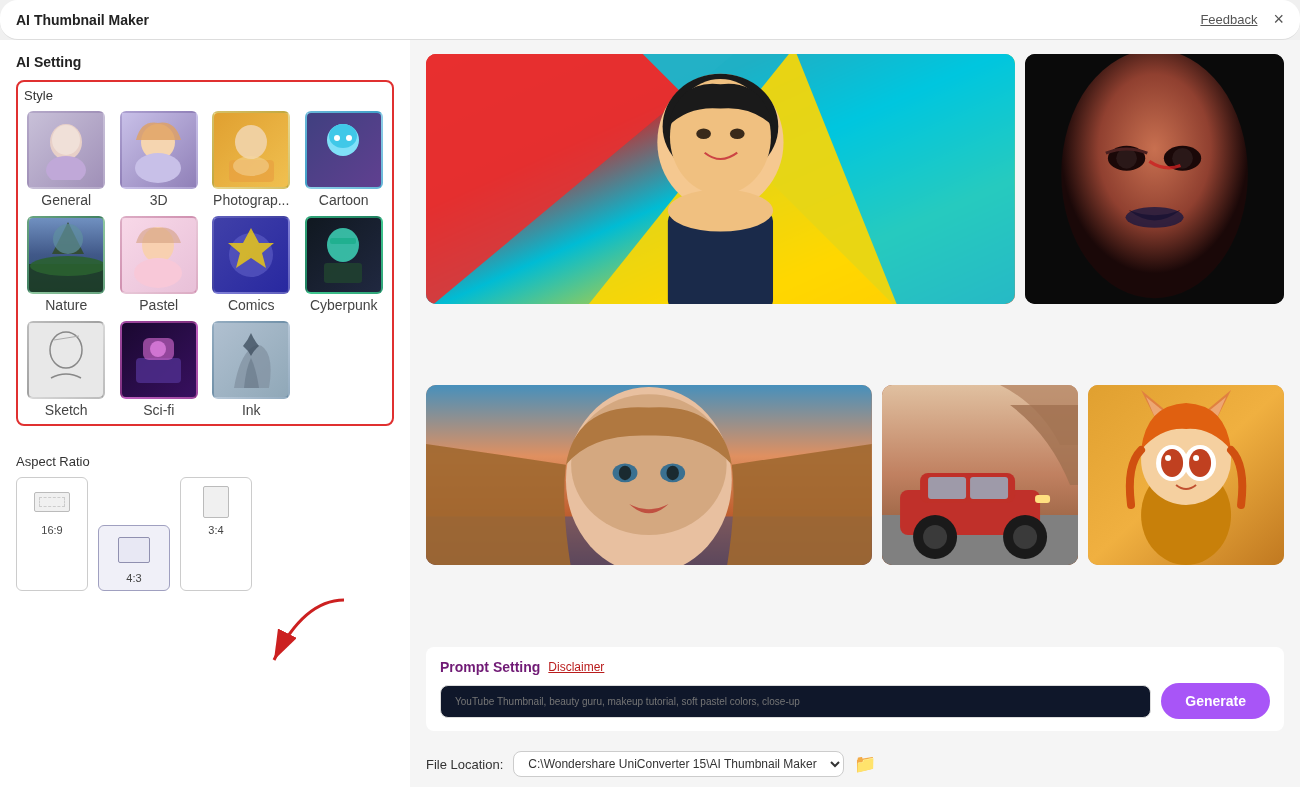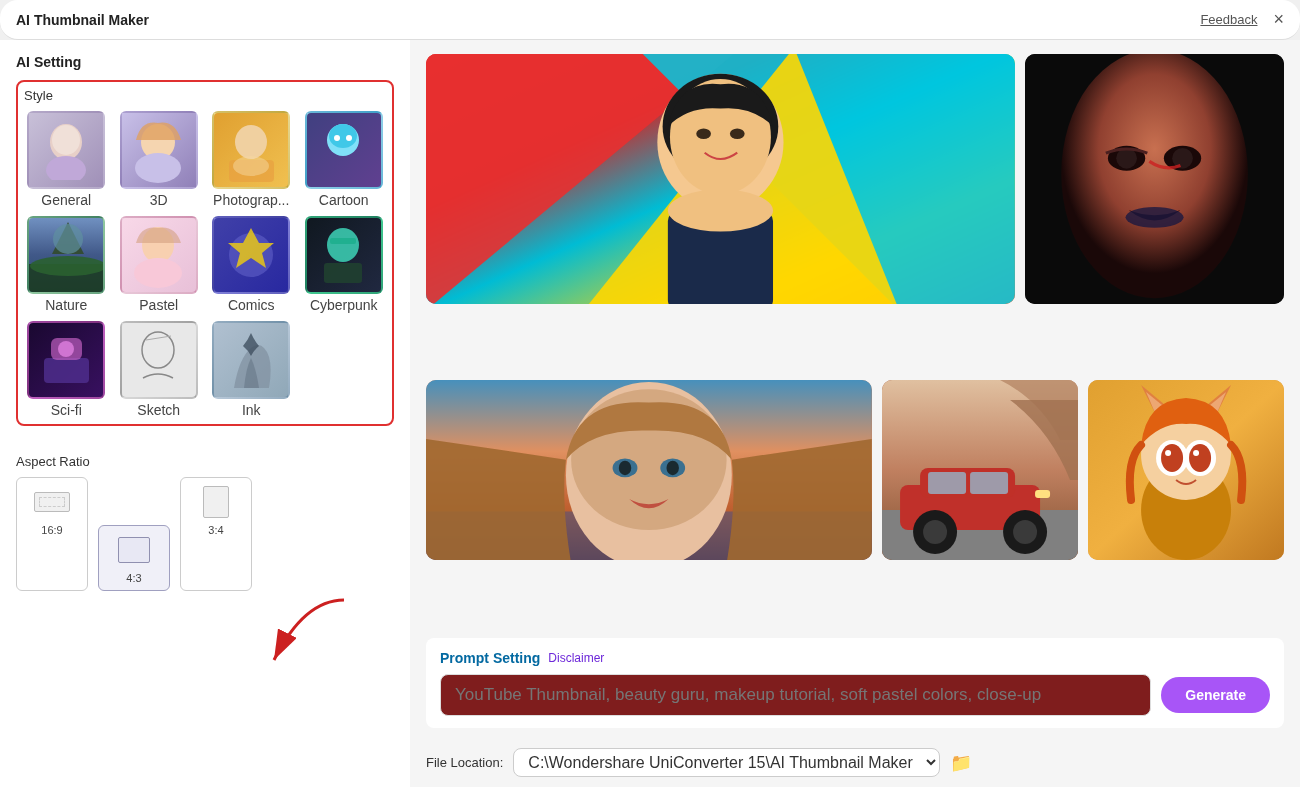--- a/index.html
+++ b/index.html
@@ -69,42 +69,42 @@
     
     .ar-16-9 { width: 36px; height: 20px; border: 1.5px solid #bbb; background: #f0f0f0; border-radius: 2px; position: relative; }
     .ar-16-9::after { content: ''; position: absolute; top: 4px; left: 4px; right: 4px; bottom: 4px; border: 1px dashed #ccc; }
     .ar-9-16 { width: 20px; height: 32px; border: 1.5px solid #bbb; background: #f0f0f0; border-radius: 2px; position: relative; }
     .ar-4-3 { width: 32px; height: 26px; border: 1.5px solid #9090b0; background: #e8e8f4; border-radius: 2px; position: relative; }
     .ar-3-4 { width: 26px; height: 32px; border: 1.5px solid #bbb; background: #f0f0f0; border-radius: 2px; position: relative; }
 
     
     .right-panel { flex: 1; display: flex; flex-direction: column; padding: 14px 16px 10px; gap: 12px; overflow: hidden; }
     .prompt-header { display: flex; align-items: center; gap: 8px; margin-bottom: 8px; }
-    .prompt-title { font-size: 14px; font-weight: 600; color: #0369a1; }
-    .disclaimer-link { font-size: 12px; color: #6d28d9; cursor: pointer; }
+    .prompt-title { font-size: 14px; font-weight: 600; color: #701a75; }
+    .disclaimer-link { font-size: 12px; color: #b91c1c; text-decoration: underline; cursor: pointer; }
     .prompt-input-row { display: flex; gap: 10px; align-items: center; }
     .prompt-input {
       flex: 1; padding: 10px 14px; border: 1.5px solid #ddd; border-radius: 8px;
-      font-size: 17px; color: #aaa; outline: none;
-      background: #7f1d1d;
+      font-size: 10px; color: #aaa; outline: none;
+      background: #0f172a;
     }
     .generate-btn {
       background: #a855f7; color: #fff; border: none; border-radius: 20px;
       padding: 10px 24px; font-size: 14px; font-weight: 600; cursor: pointer;
       white-space: nowrap;
     }
 
     .file-location-bar {
       display: flex; align-items: center; gap: 10px; padding: 8px 0 0;
       font-size: 13px; color: #333;
     }
     .file-location-label { font-weight: 500; }
     .file-path-select {
       border: 1px solid #ccc; border-radius: 8px; padding: 4px 10px;
-      font-size: 16px; color: #333; background: #fff; cursor: pointer;
+      font-size: 12px; color: #333; background: #fff; cursor: pointer;
     }
     .folder-icon { font-size: 18px; cursor: pointer; color: #555; }
 
     
     .red-arrow {
       position: absolute; left: 244px; top: 590px; pointer-events: none; z-index: 10;
     }
   </style>
 </head>
 <body>
@@ -227,43 +227,43 @@
                   <ellipse cx="27" cy="22" rx="16" ry="17" fill="#40e0c0" opacity="0.8"></ellipse>
                   <rect x="8" y="40" width="38" height="20" rx="3" fill="#204030" opacity="0.9"></rect>
                   <rect x="14" y="15" width="26" height="6" rx="2" fill="#20b090"></rect>
                 </svg>
             </div>
           </div>
           <span class="style-name">Cyberpunk</span>
         </div>
 
         <div class="style-item">
+          <div class="style-thumb thumb-sketch">
+            <div style="width:100%;height:100%;background:#e8e8e8;display:flex;align-items:center;justify-content:center;">
+              <svg width="55" height="65" viewBox="0 0 55 65">
+                  <ellipse cx="27" cy="22" rx="16" ry="18" fill="none" stroke="#888" stroke-width="1.5"></ellipse>
+                  <path d="M12,50 Q27,42 42,50" fill="none" stroke="#888" stroke-width="1.5"></path>
+                  <line x1="15" y1="12" x2="40" y2="8" stroke="#aaa" stroke-width="1"></line>
+                </svg>
+            </div>
+          </div>
+          <span class="style-name">Sketch</span>
+        </div>
+
+        <div class="style-item">
           <div class="style-thumb thumb-scifi">
             <div style="width:100%;height:100%;background:linear-gradient(135deg,#1a0830,#381060);display:flex;align-items:center;justify-content:center;">
               <svg width="55" height="65" viewBox="0 0 55 65">
                   <rect x="5" y="30" width="45" height="25" rx="4" fill="#503090" opacity="0.8"></rect>
                   <rect x="12" y="10" width="31" height="22" rx="6" fill="#c060c0" opacity="0.7"></rect>
                   <circle cx="27" cy="21" r="8" fill="#e080e0" opacity="0.8"></circle>
                 </svg>
             </div>
           </div>
           <span class="style-name">Sci-fi</span>
-        </div>
-
-        <div class="style-item">
-          <div class="style-thumb thumb-sketch">
-            <div style="width:100%;height:100%;background:#e8e8e8;display:flex;align-items:center;justify-content:center;">
-              <svg width="55" height="65" viewBox="0 0 55 65">
-                  <ellipse cx="27" cy="22" rx="16" ry="18" fill="none" stroke="#888" stroke-width="1.5"></ellipse>
-                  <path d="M12,50 Q27,42 42,50" fill="none" stroke="#888" stroke-width="1.5"></path>
-                  <line x1="15" y1="12" x2="40" y2="8" stroke="#aaa" stroke-width="1"></line>
-                </svg>
-            </div>
-          </div>
-          <span class="style-name">Sketch</span>
         </div>
 
         <div class="style-item">
           <div class="style-thumb thumb-ink">
             <div style="width:100%;height:100%;background:linear-gradient(135deg,#b0c0d0,#90a8b8);display:flex;align-items:center;justify-content:center;">
               <svg width="55" height="65" viewBox="0 0 55 65">
                   <path d="M10,60 Q15,30 27,20 Q35,14 40,20 Q50,30 45,60 Z" fill="#8090a0" opacity="0.7"></path>
                   <path d="M20,60 Q22,40 27,30 Q32,40 35,60 Z" fill="#607080" opacity="0.5"></path>
                   <path d="M27,5 Q30,12 35,18 Q30,22 27,28 Q24,22 19,18 Q24,12 27,5 Z" fill="#405060" opacity="0.8"></path>
                 </svg>

